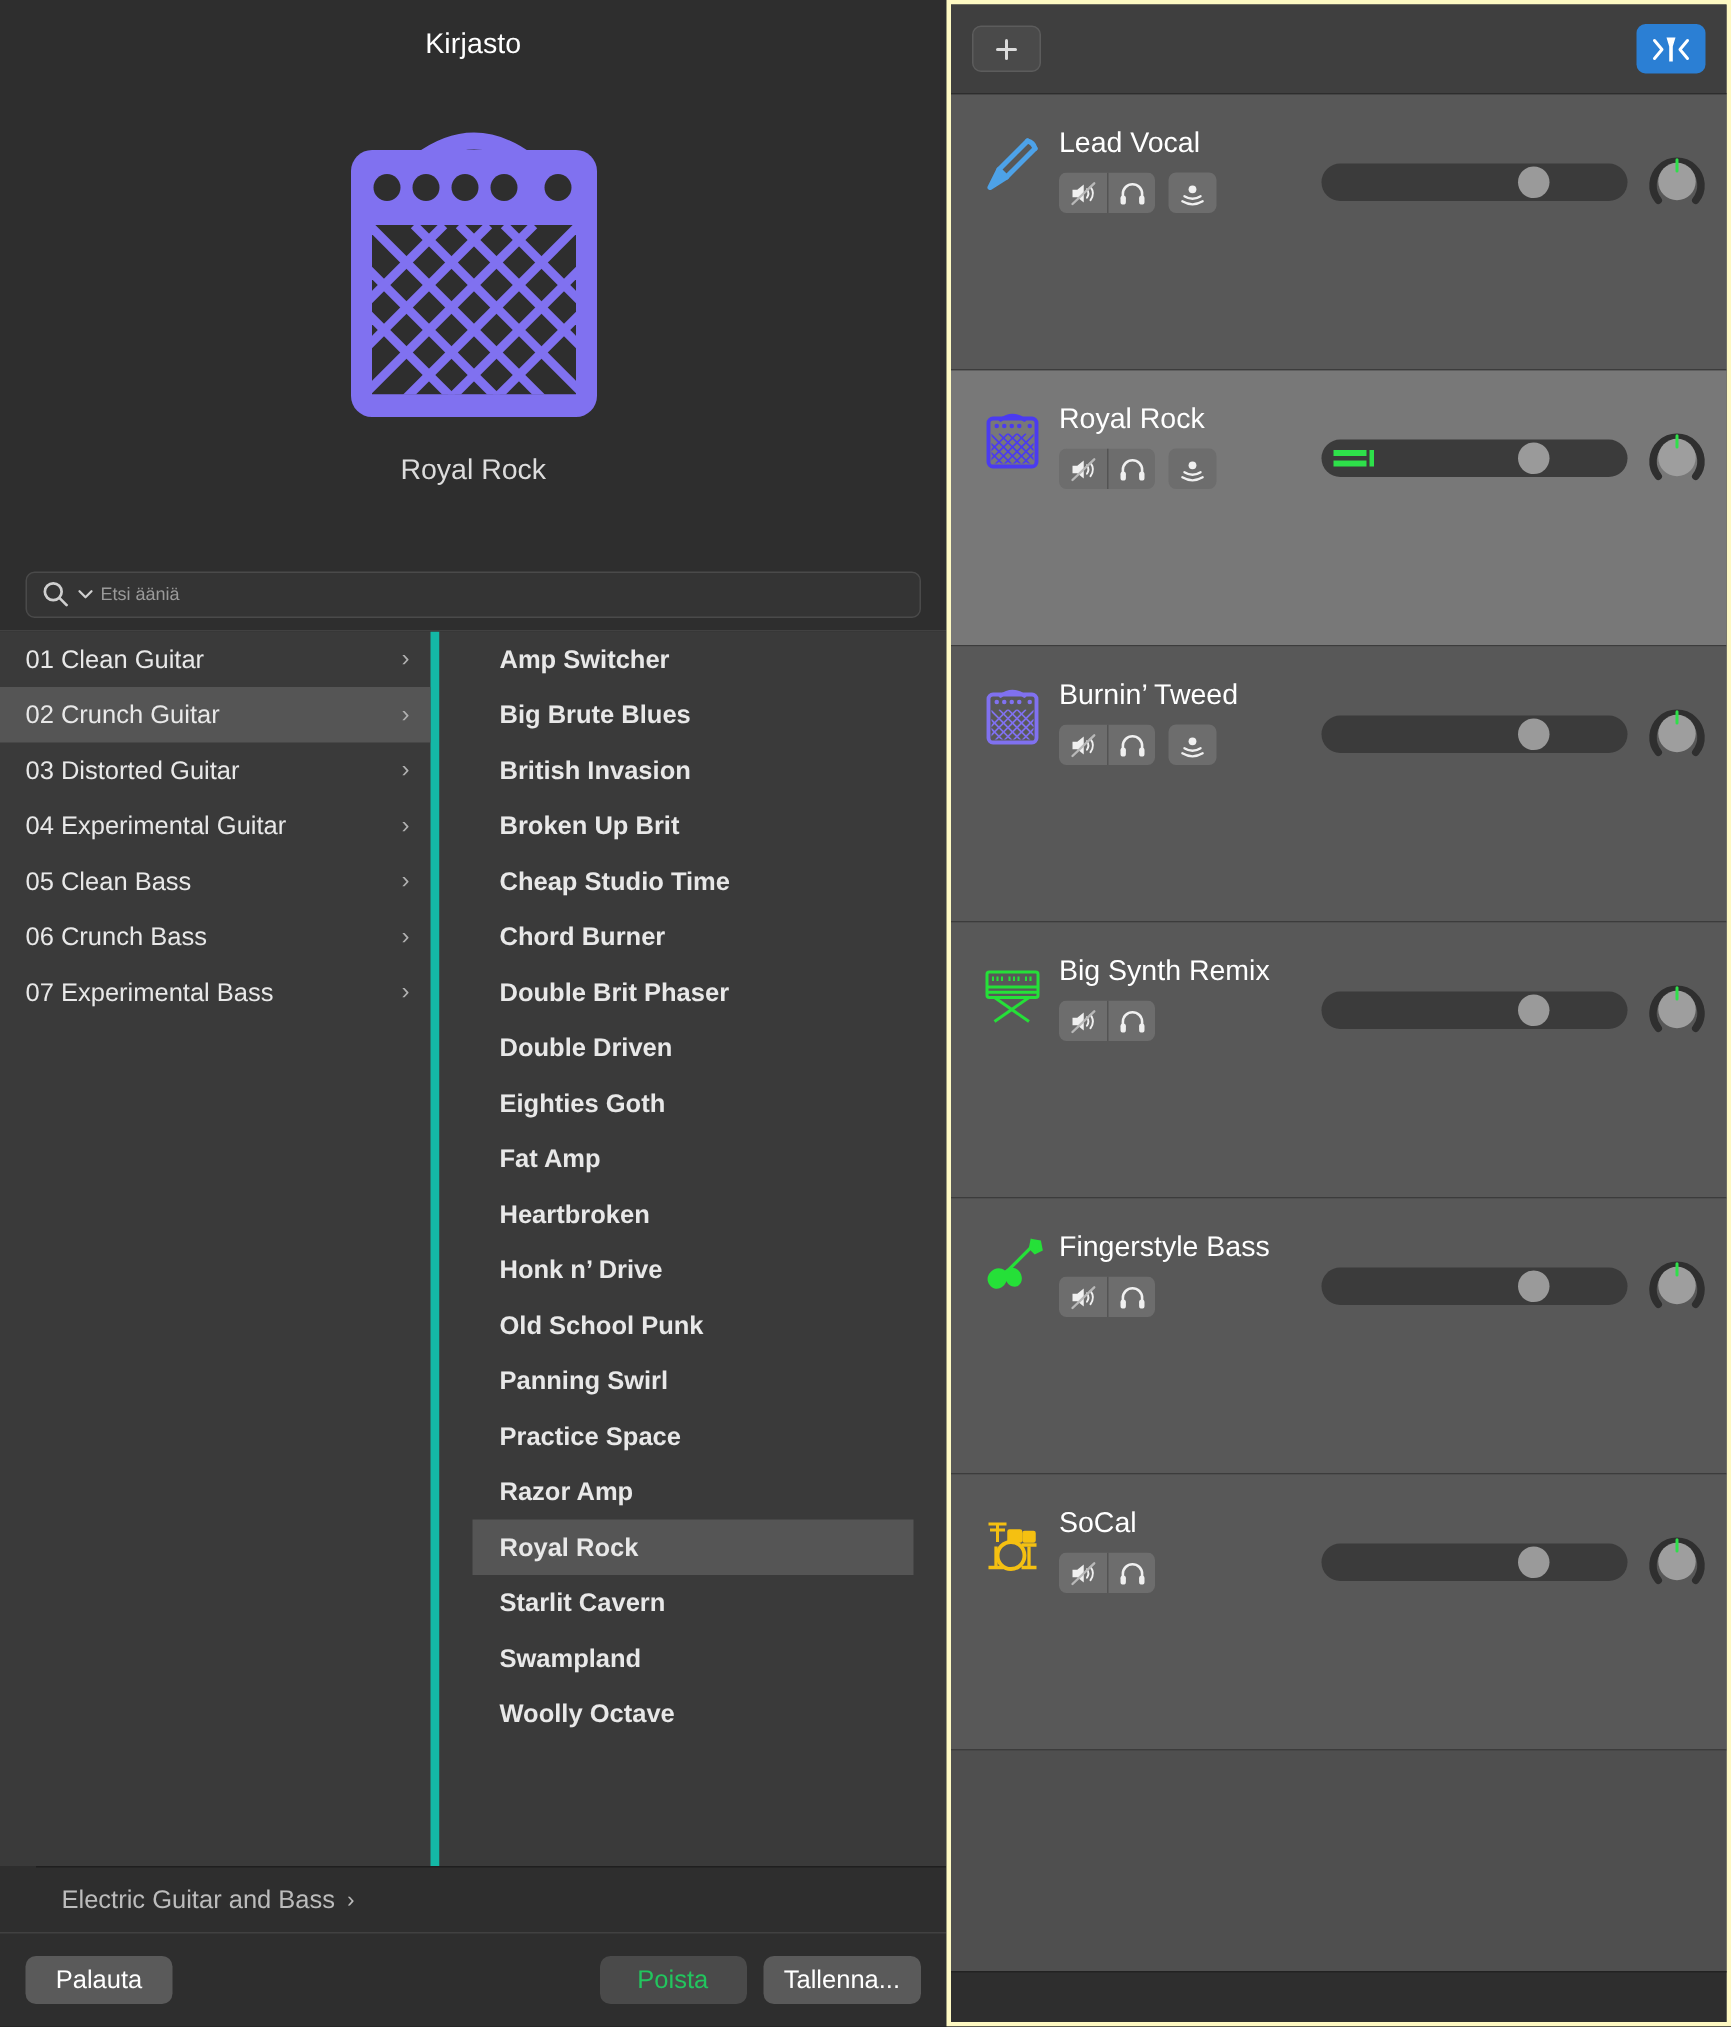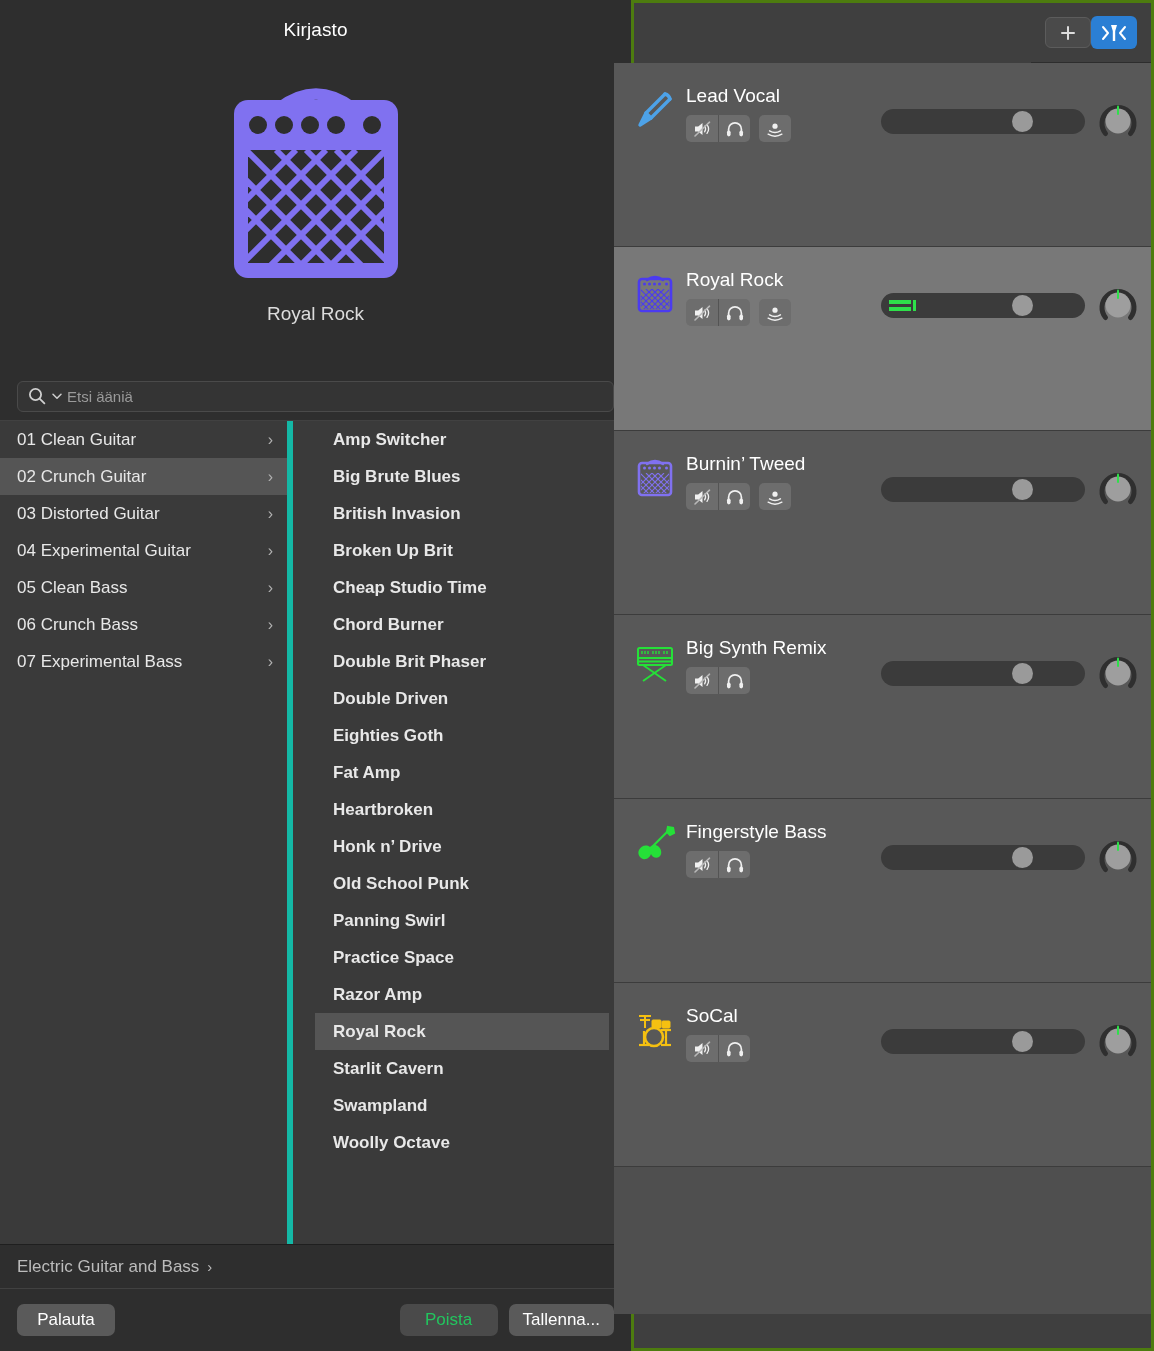--- a/index.html
+++ b/index.html
@@ -43,21 +43,21 @@
     background: #343434;
     border: 1px solid #4a4a4a;
     border-radius: 6px;
     display: flex; align-items: center;
     padding: 0 9px;
     gap: 4px;
   }
   #search-field svg { flex: 0 0 auto; }
   #search-input {
     flex: 1; background: transparent; border: none; outline: none;
-    color: #22c55e; font-size: 15px;
+    color: #22c55e; font-size: 12px;
     font-family: "Liberation Sans", sans-serif;
   }
   #search-input::placeholder { color: #9a9a9a; }
 
   
   #browser {
     flex: 1 1 auto;
     display: flex;
     border-top: 1px solid #414141;
     overflow: hidden;
@@ -85,20 +85,21 @@
   }
   .patch-row.selected { background: #555555; }
 
   
   #breadcrumb {
     height: 44px; display: flex; align-items: center;
     padding-left: 17px; gap: 8px;
     color: #bcbcbc; font-size: 17px;
     border-top: 1px solid #1f1f1f;
     background: #2e2e2e;
+    margin-left: 24px;
   }
   #breadcrumb .chev { color: #bcbcbc; font-size: 15px; }
   #footer {
     height: 63px; display: flex; align-items: center;
     padding: 0 17px; background: #2e2e2e;
     border-top: 1px solid #414141;
   }
   .btn {
     height: 32px; min-width: 98px;
     border-radius: 7px;
@@ -109,24 +110,23 @@
     cursor: default;
     padding: 0 14px;
   }
   .btn.dim { background: #4a4a4a; color: #22c55e; }
   #footer-right { margin-left: auto; display: flex; gap: 11px; }
 
   
   #tracks-panel {
     width: 523px; height: 1351px;
     background: #3f3f3f;
-    border: 3px solid #4d7c0f;
+    border: 3px solid #fef9c3;
     display: flex; flex-direction: column;
     position: relative;
-    align-items: flex-end;
   }
   #tracks-toolbar {
     height: 60px; flex: 0 0 60px;
     background: #3f3f3f;
     display: flex; align-items: center;
     padding: 0 14px;
     border-bottom: 1px solid #2d2d2d;
   }
   #add-track-btn {
     width: 46px; height: 31px;

